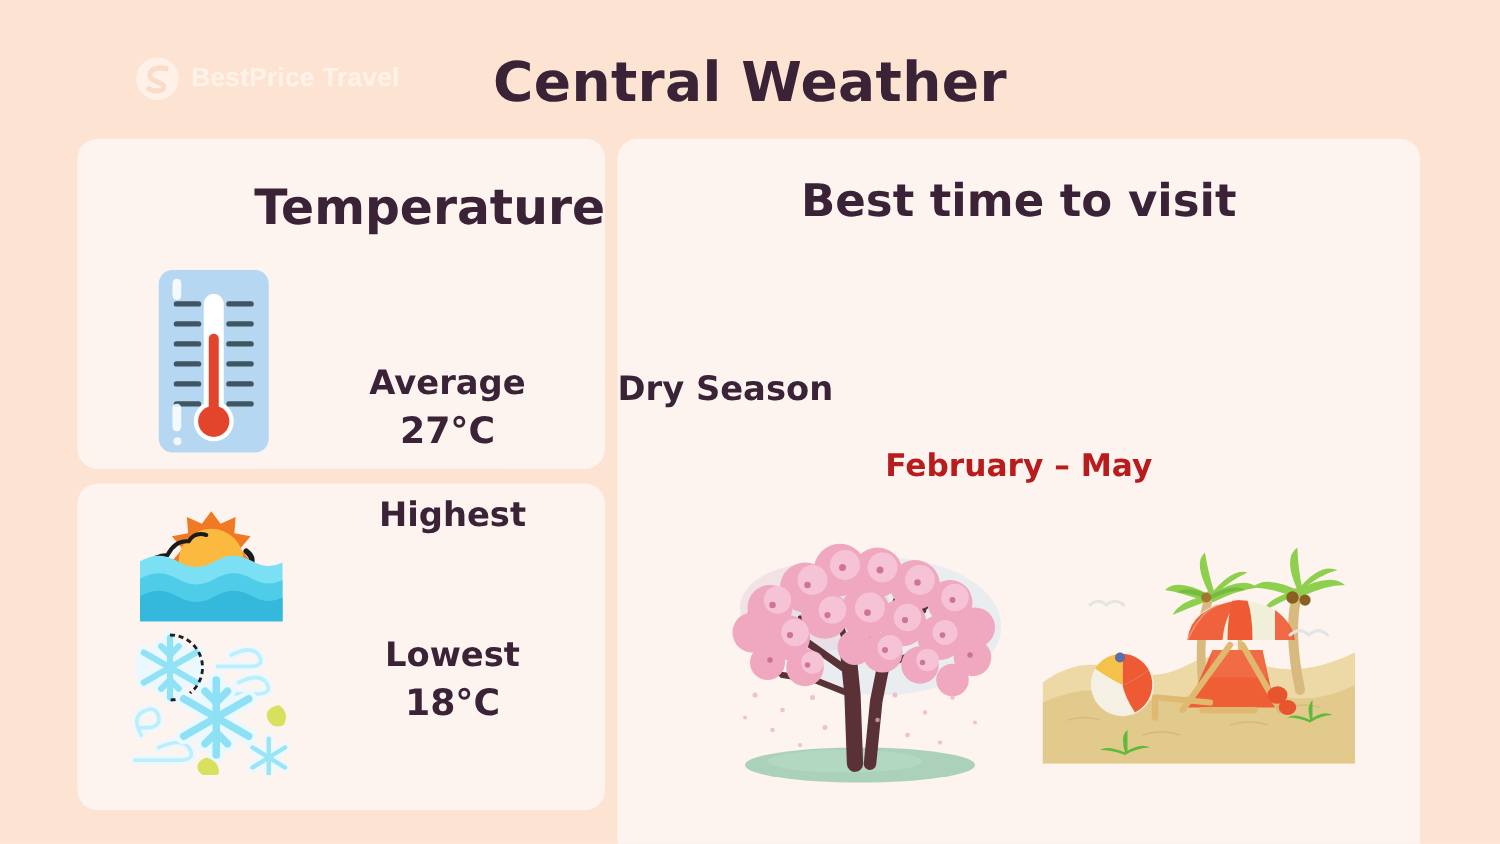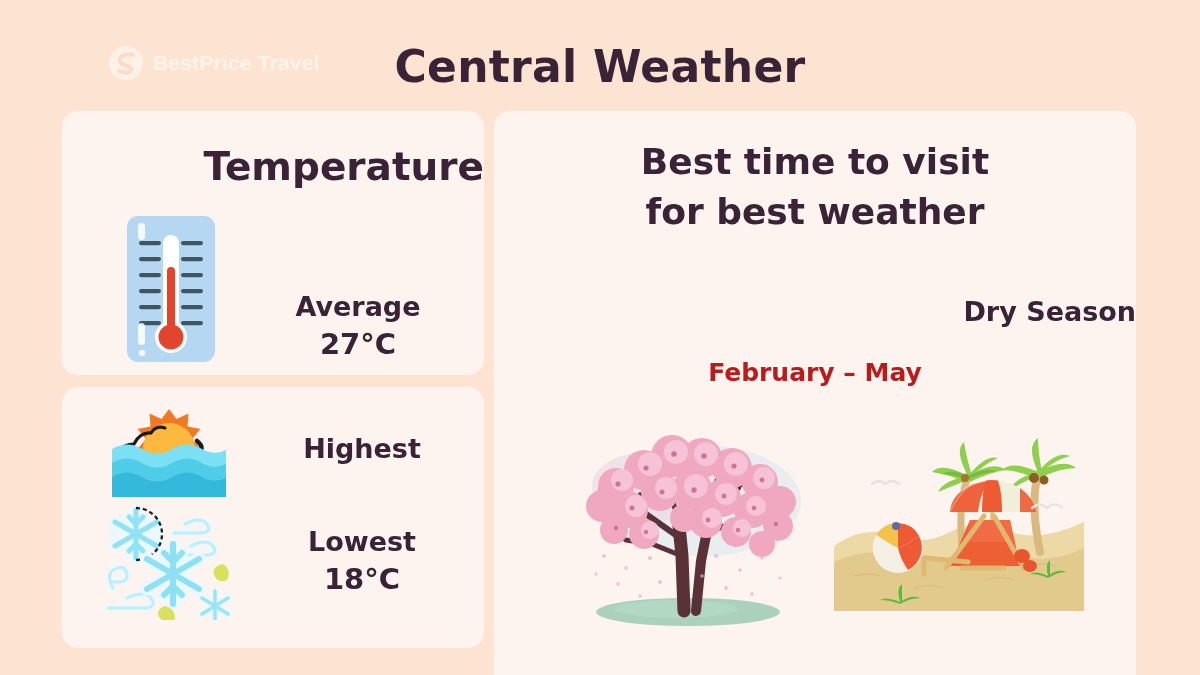--- a/index.html
+++ b/index.html
@@ -108,21 +108,20 @@
     line-height: 1.32;
   }
 
   
   .extreme-row {
     position: absolute;
     left: 18px;
     right: 18px;
     height: 108px;
     display: flex;
-    align-items: center;
   }
   .extreme-row.r1 { top: 8px; }
   .extreme-row.r2 { top: 120px; }
   .extreme-icon-wrap {
     width: 178px;
     display: flex;
     justify-content: center;
     align-items: center;
   }
   .extreme-readout {
@@ -141,21 +140,21 @@
     font-size: 36px;
     font-weight: 700;
     line-height: 1.38;
     color: #3a2336;
     font-family: "DejaVu Sans", sans-serif;
   }
   .best-season {
     position: absolute;
     left: 0; right: 0;
     top: 185px;
-    text-align: right;
+    text-align: left;
     font-size: 27px;
     font-weight: 700;
     color: #3a2336;
     font-family: "DejaVu Sans", sans-serif;
   }
   .best-months {
     position: absolute;
     left: 0; right: 0;
     top: 247px;
     text-align: center;
@@ -303,21 +302,20 @@
       <div class="extreme-readout">
         <div class="readout-label">Lowest</div>
         <div class="readout-value">18°C</div>
       </div>
     </div>
   </div>
 
   <div class="card card-best">
     <div class="best-title">
       <div>Best time to visit</div>
-      <div>for best weather</div>
     </div>
     <div class="best-season">Dry Season</div>
     <div class="best-months">February – May</div>
 
     <div class="photo photo-blossom">
       <svg viewBox="0 0 265 230" width="265" height="230" aria-hidden="true">
         <rect width="265" height="230" fill="#fdf3ef"></rect>
         <ellipse cx="150" cy="95" rx="95" ry="55" fill="#dbe7f1" opacity="0.55"></ellipse>
         <ellipse cx="96" cy="80" rx="60" ry="35" fill="#e6d2de" opacity="0.5"></ellipse>
         <ellipse cx="132" cy="206" rx="92" ry="14" fill="#8fc6a8" opacity="0.75"></ellipse>

